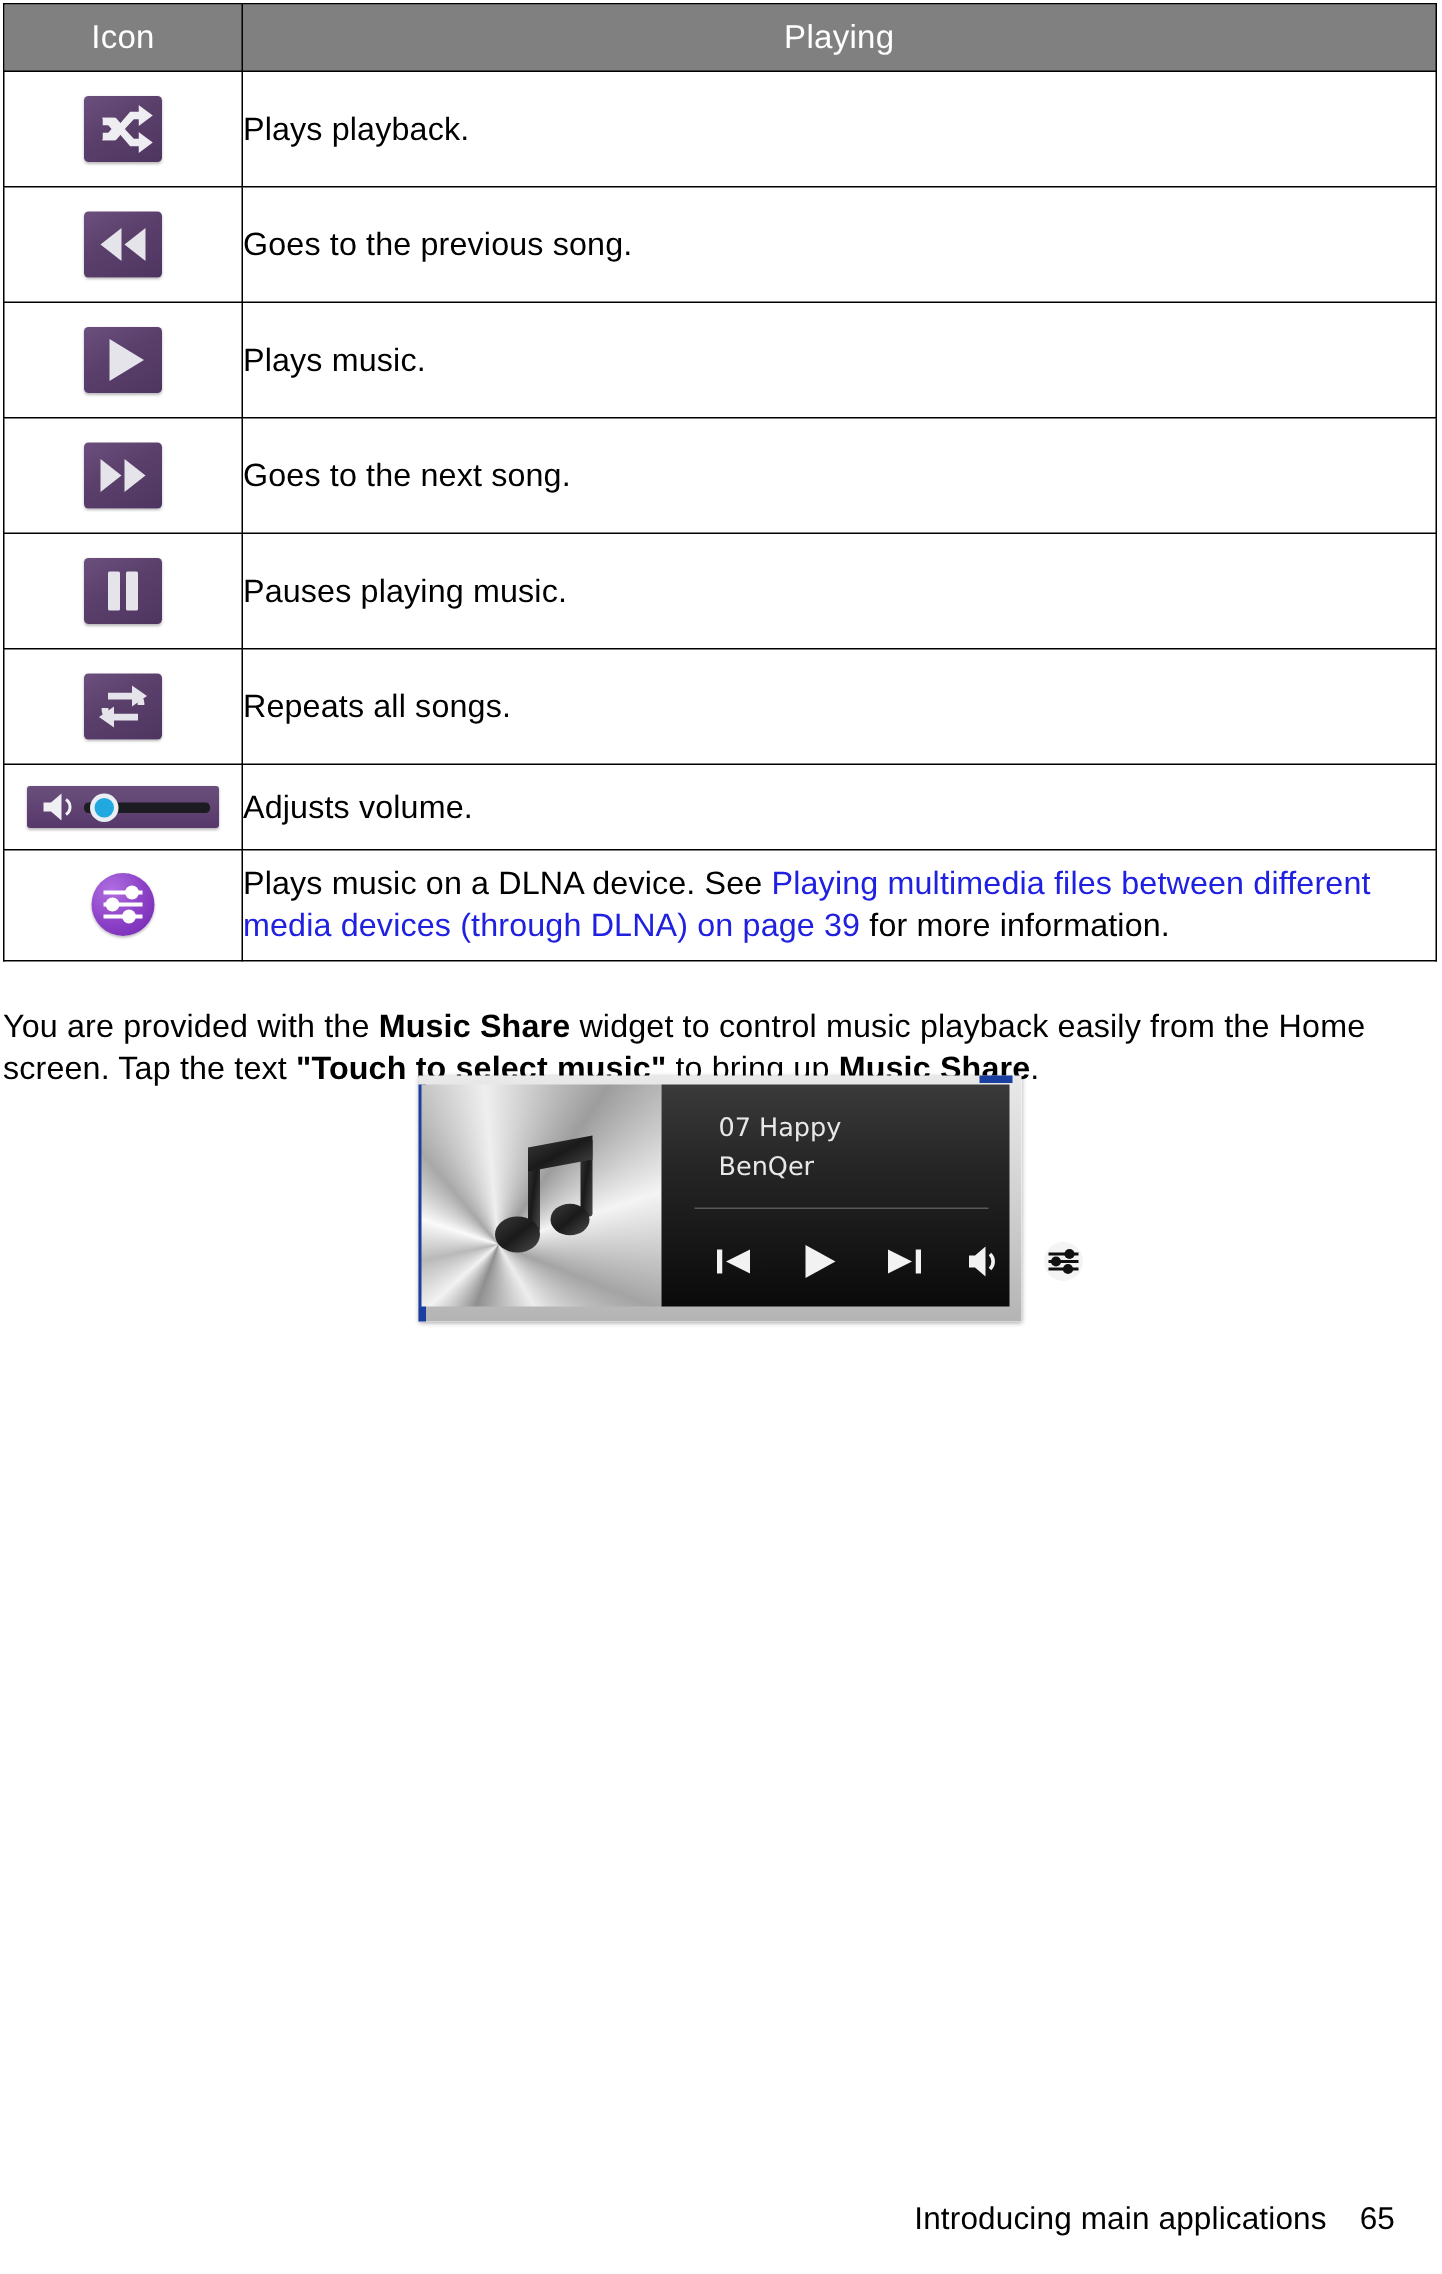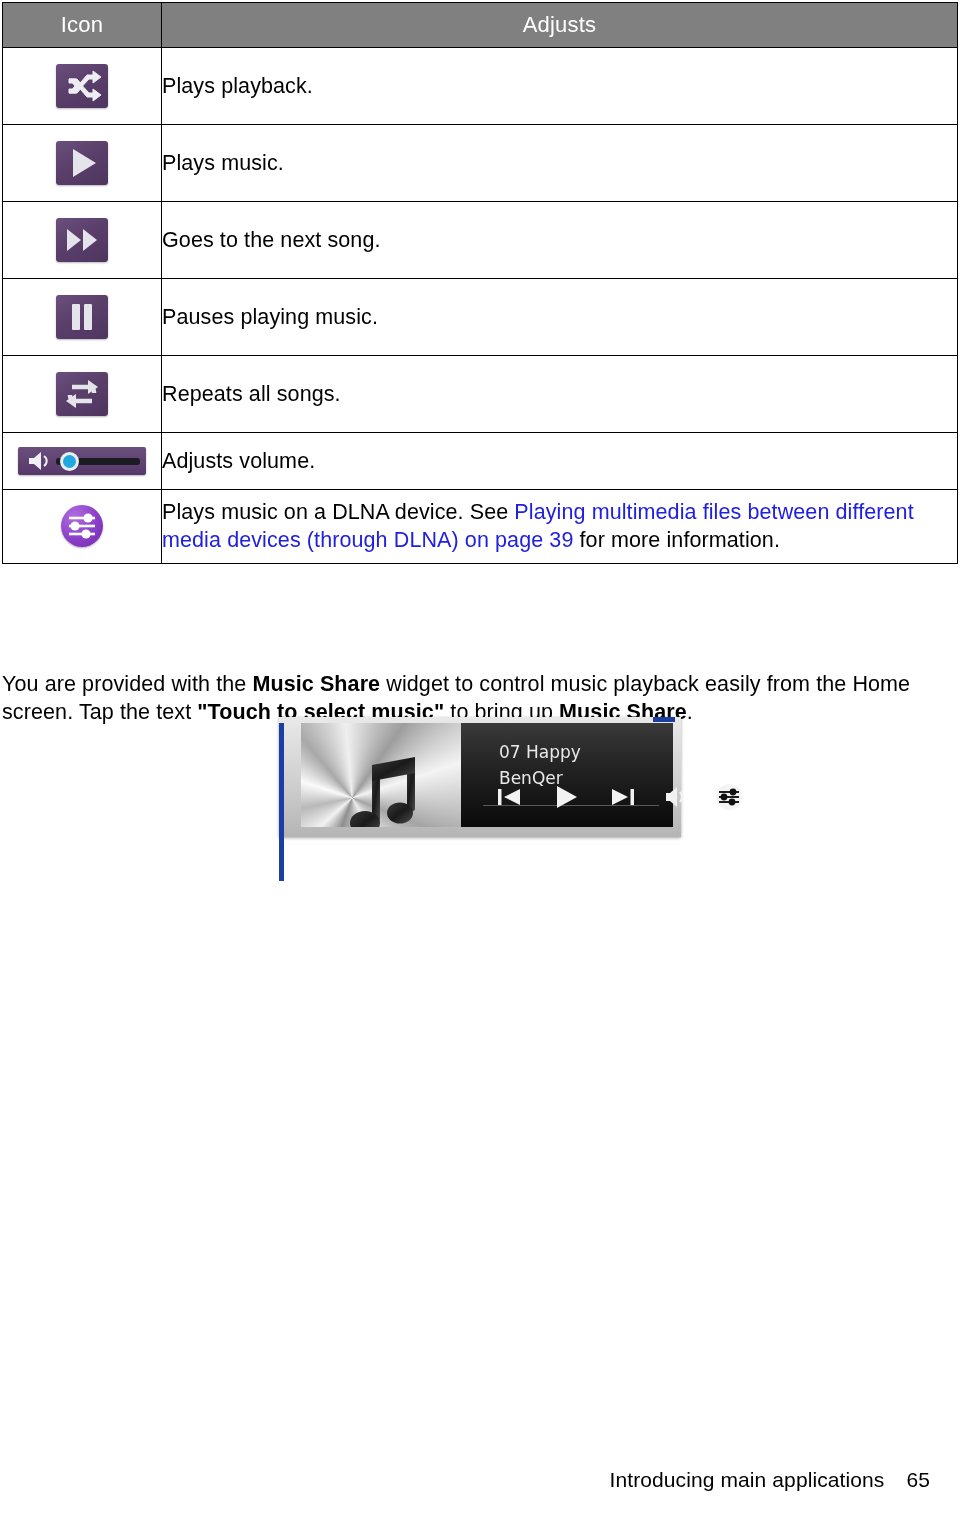--- a/index.html
+++ b/index.html
@@ -125,23 +125,23 @@
     letter-spacing: .1px;
   }
   .body-para b { font-weight: bold; }
 
   
   .widget-frame {
     position: absolute;
     left: 279px;
     top: 717px;
     width: 402px;
-    height: 120px;
+    height: 164px;
     background: linear-gradient(180deg,#e9e9e9 0%, #cfcfcf 55%, #b4b4b4 100%);
-    padding: 6px 8px 10px 22px;
+    padding: 6px 8px 10px 2px;
     box-sizing: border-box;
     box-shadow: 0 1px 3px rgba(0,0,0,.35);
   }
   .widget-accent-left {
     position: absolute; left: 0; top: 6px; width: 5px; height: 158px;
     background: #1b3fa0;
   }
   .widget-accent-top {
     position: absolute; right: 6px; top: 0; width: 22px; height: 5px;
     background: #1b3fa0;
@@ -210,21 +210,21 @@
 <body>
 
 <table class="icon-table">
   <colgroup>
     <col class="col-icon">
       <col class="col-func">
   </colgroup>
   <thead>
     <tr>
       <th>Icon</th>
-      <th>Adjusts</th>
+      <th>Playing</th>
     </tr>
   </thead>
   <tbody>
 
     <tr>
       <td class="icon-cell">
         <span class="tile">
           <svg width="52" height="44" viewBox="0 0 52 44">
             <g fill="#ededf2" stroke="#ededf2" stroke-width="1">
               <path d="M13 15 L21 15 L27 22 L21 29 L13 29 L19 22 Z"></path>
@@ -232,20 +232,33 @@
               <path d="M13 29 L20 29 L33 15 L39 15 L39 11 L31 11 L19 25 L13 25 Z"></path>
               <path d="M37 7 L45 13 L37 19 Z"></path>
               <path d="M37 25 L45 31 L37 37 Z"></path>
             </g>
           </svg>
         </span>
       </td>
       <td class="func-cell">Plays playback.</td>
     </tr>
 
+    <tr>
+      <td class="icon-cell">
+        <span class="tile">
+          <svg width="52" height="44" viewBox="0 0 52 44">
+            <g fill="#e4e4ea">
+              <polygon points="25,11 25,33 11,22"></polygon>
+              <polygon points="41,11 41,33 27,22"></polygon>
+            </g>
+          </svg>
+        </span>
+      </td>
+      <td class="func-cell">Goes to the previous song.</td>
+    </tr>
 
     <tr>
       <td class="icon-cell">
         <span class="tile">
           <svg width="52" height="44" viewBox="0 0 52 44">
             <polygon points="17,8 17,36 40,22" fill="#e4e4ea"></polygon>
           </svg>
         </span>
       </td>
       <td class="func-cell">Plays music.</td>

